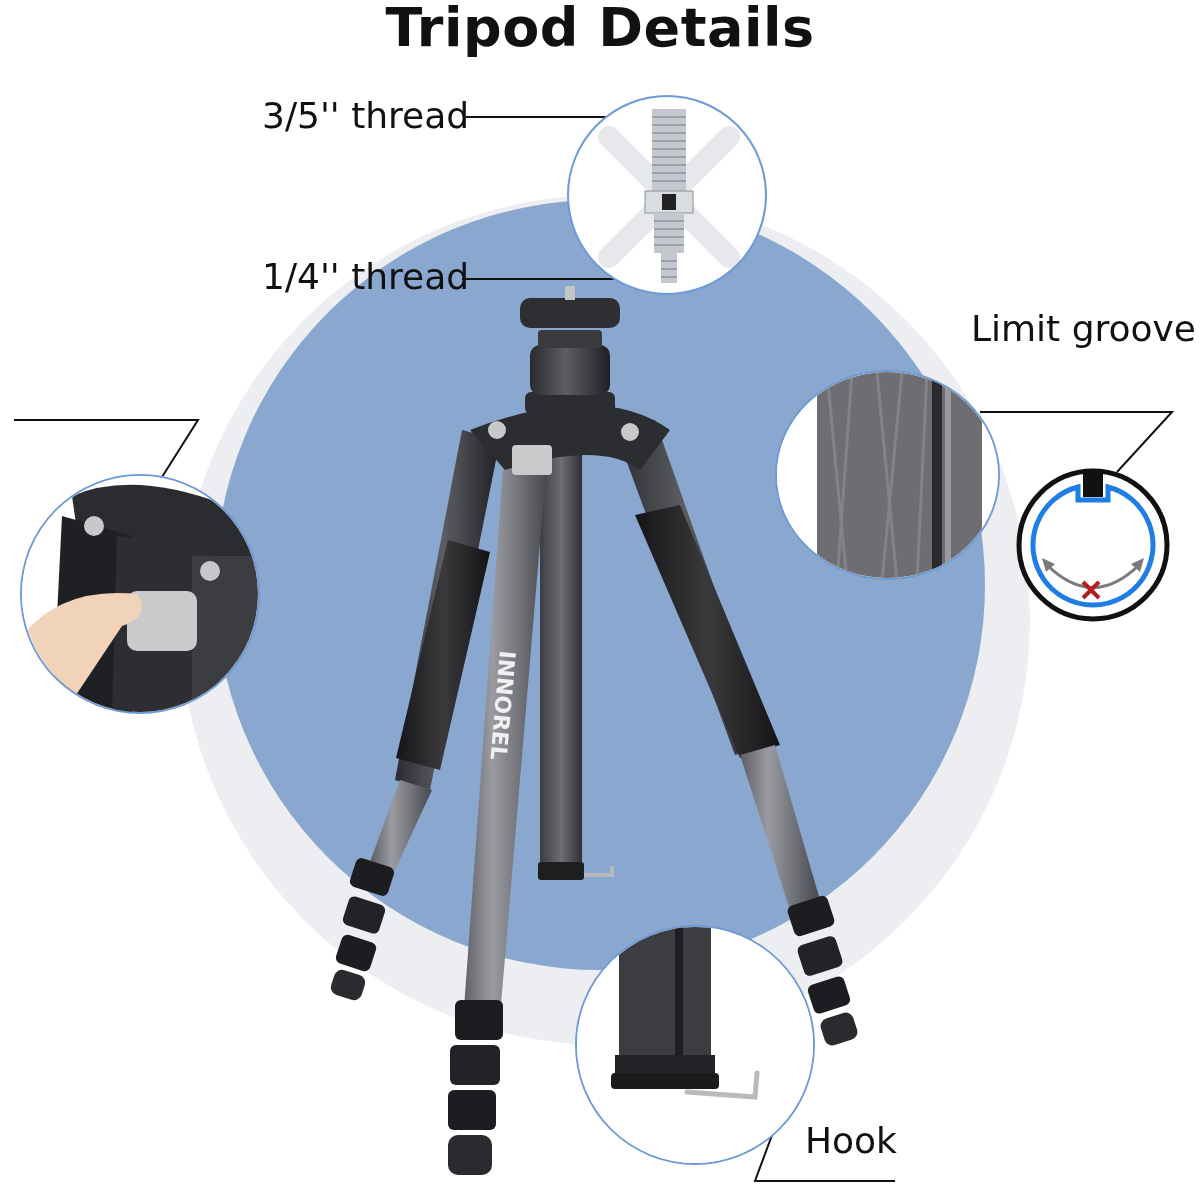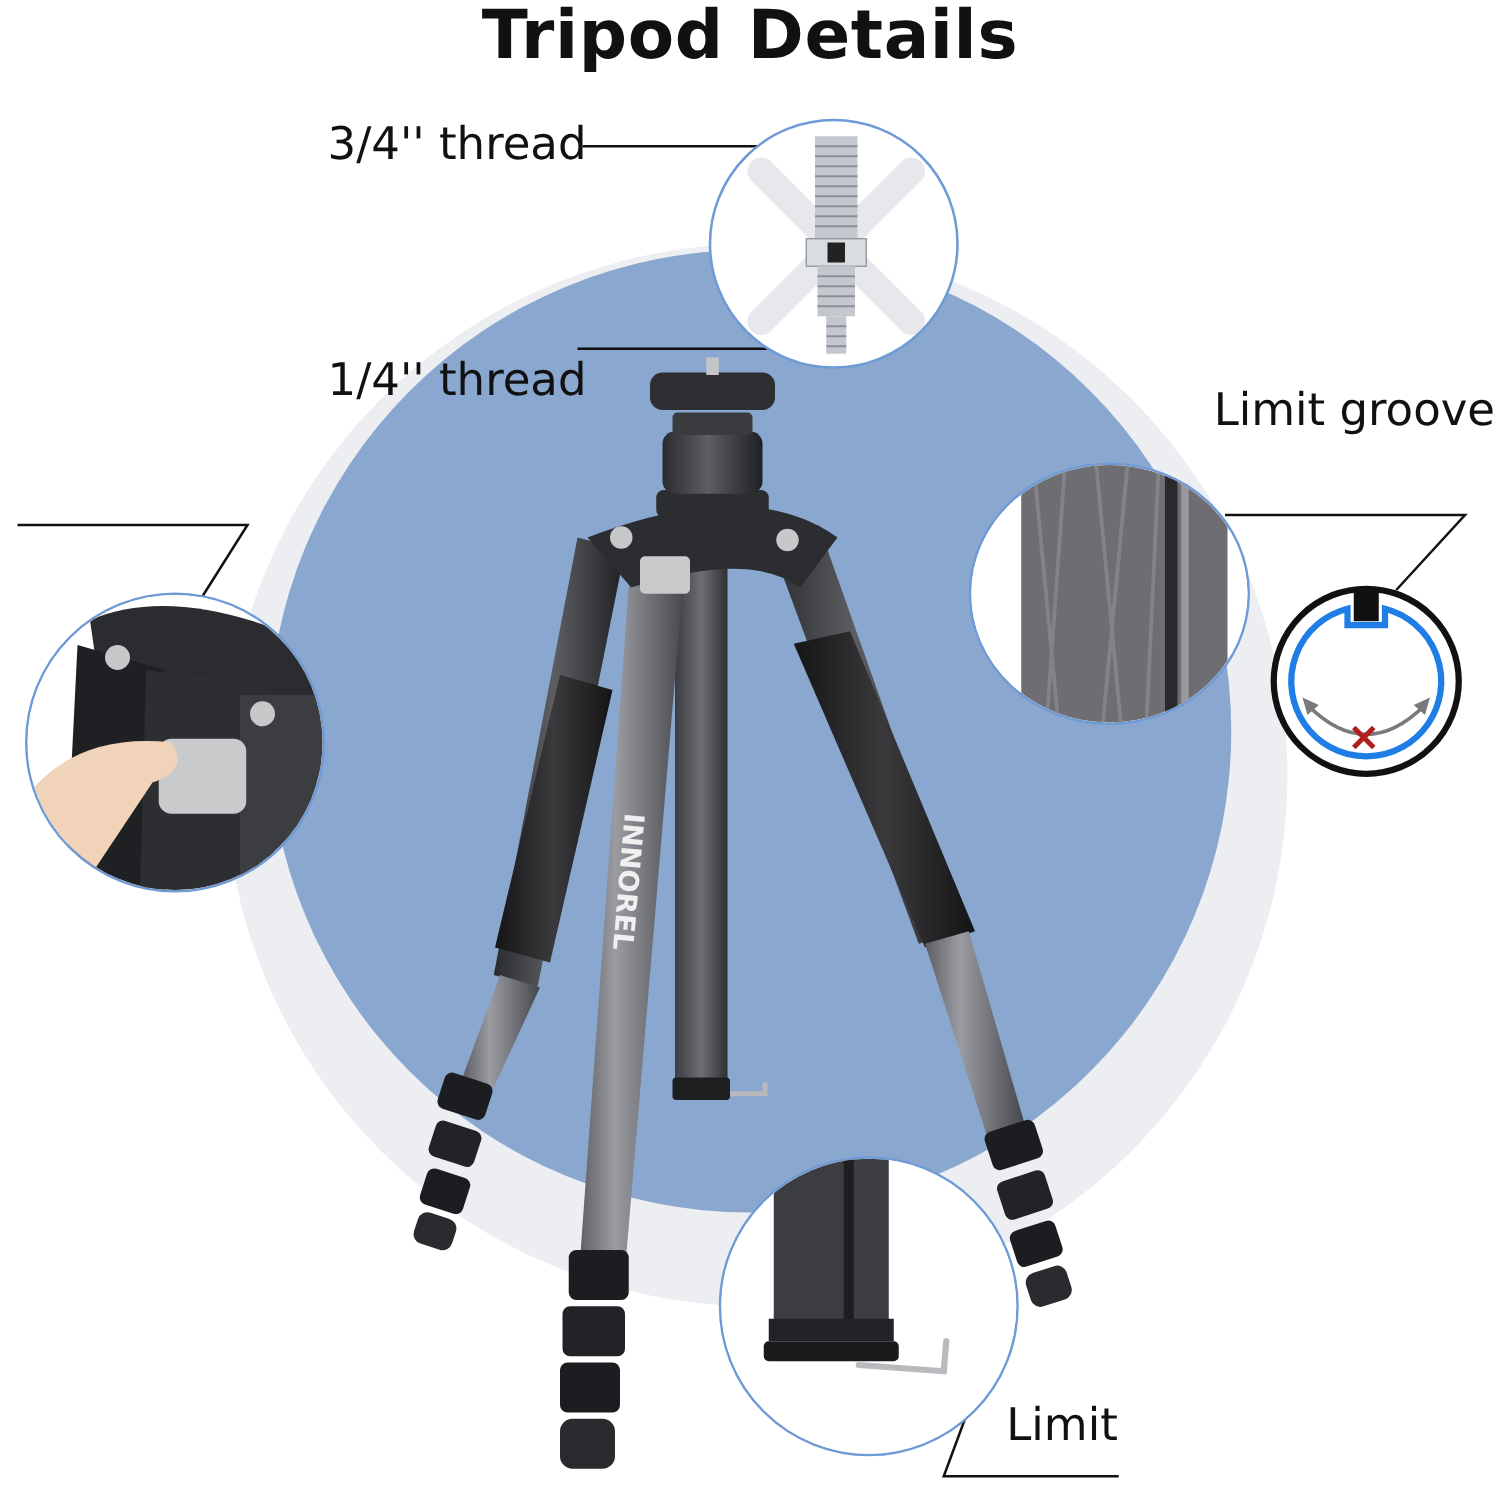--- a/index.html
+++ b/index.html
@@ -184,22 +184,22 @@
     <polygon points="1042,558 1055,564 1046,572" fill="#7a7a7d"></polygon>
     <polygon points="1144,558 1131,564 1140,572" fill="#7a7a7d"></polygon>
     <g stroke="#b01e1e" stroke-width="4">
       <line x1="1083" y1="582" x2="1099" y2="598"></line>
       <line x1="1099" y1="582" x2="1083" y2="598"></line>
     </g>
   </svg>
 
   <div class="title">Tripod Details</div>
 
-  <div class="label" style="left:262px; top:95px;">3/4'' thread</div>
-  <div class="label" style="left:262px; top:256px;margin-top:28px;">1/4'' thread</div>
+  <div class="label" style="left:262px; top:95px;">3/5'' thread</div>
+  <div class="label" style="left:262px; top:256px;">1/4'' thread</div>
 
   <div class="label right" style="right:4px; top:308px;">
     <div>Limit groove</div>
   </div>
 
-  <div class="label" style="left:805px; top:1120px;">Limit</div>
+  <div class="label" style="left:805px; top:1120px;">Hook</div>
 
 </div>
 
 </body></html>

